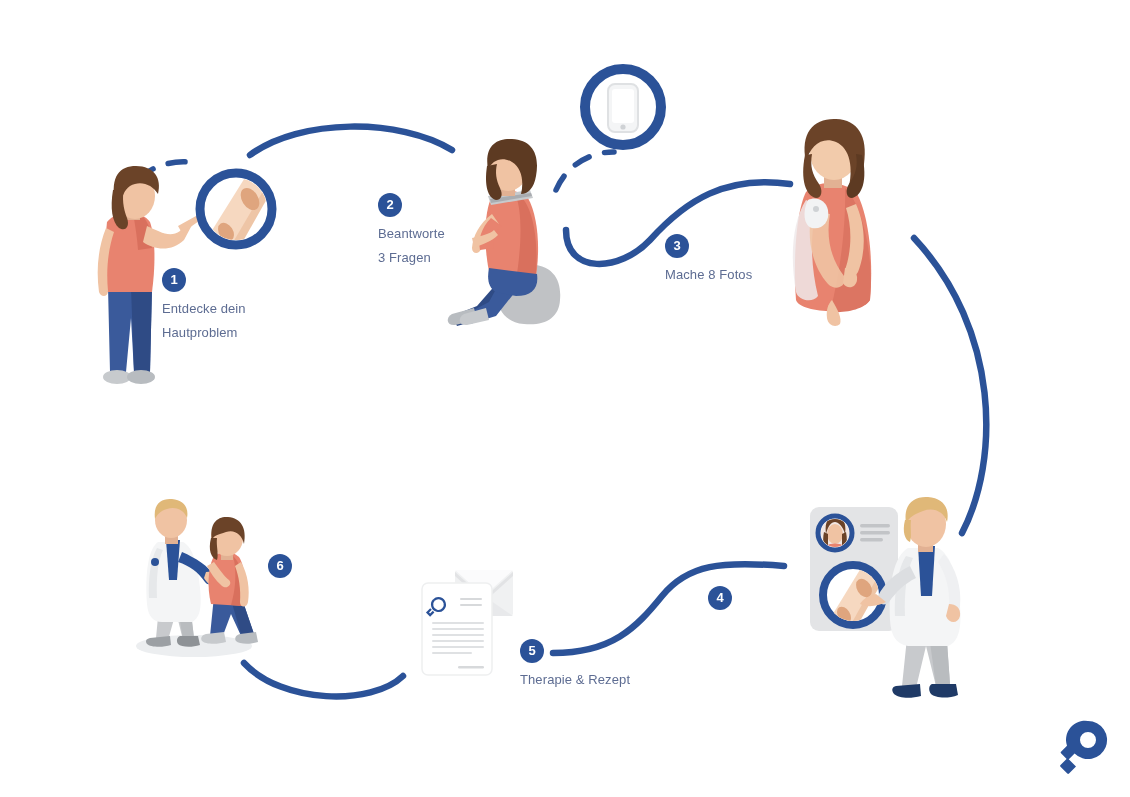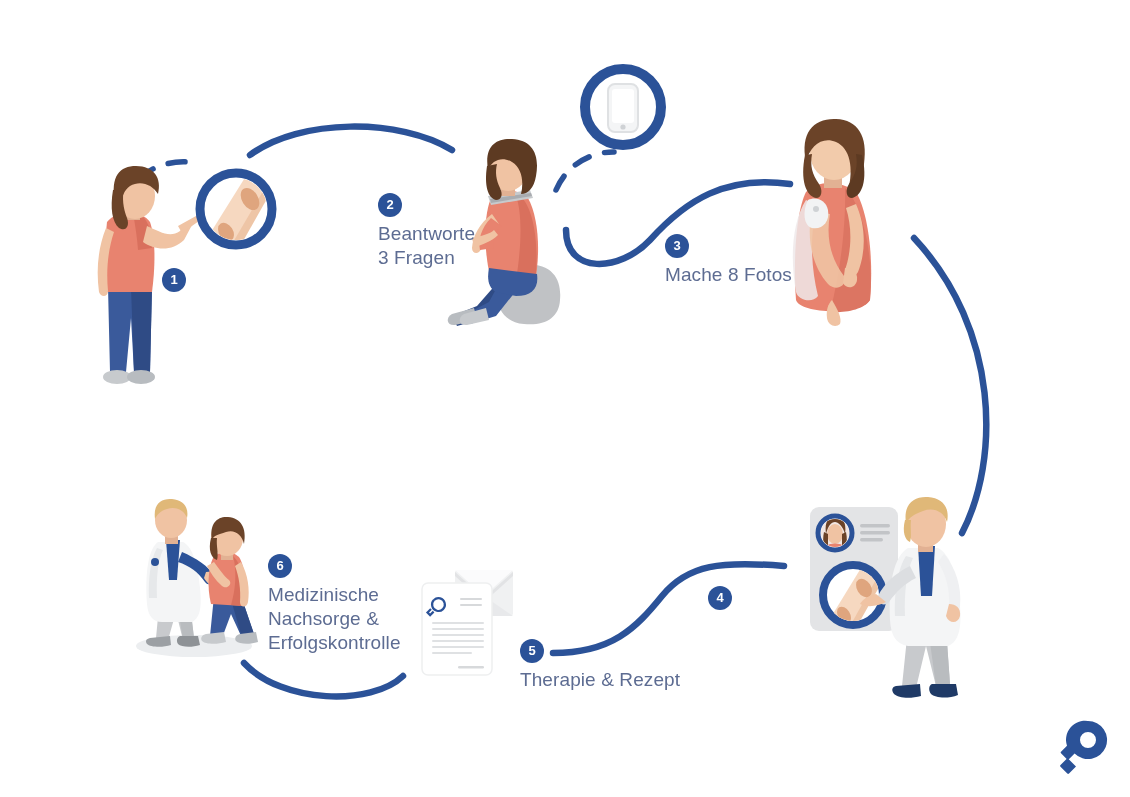--- a/index.html
+++ b/index.html
@@ -35,21 +35,21 @@
     color:#ffffff;
     font-size:13px;
     font-weight:bold;
     line-height:24px;
     text-align:center;
     margin-bottom:5px;
     letter-spacing:0;
   }
   .step-text{
     color:#5d6c92;
-    font-size:19px;
+    font-size:13px;
     line-height:24px;
     white-space:pre-line;
     letter-spacing:.1px;
   }
   .step-1{left:162px; top:268px;}
   .step-2{left:378px; top:193px;}
   .step-3{left:665px; top:234px;}
   .step-4{left:708px; top:586px;}
   .step-5{left:520px; top:639px;}
   .step-6{left:268px; top:554px;}
@@ -320,20 +320,22 @@
       <rect x="432" y="646" width="52" height="2" rx="1" fill="#dfe1e3"></rect>
       <rect x="432" y="652" width="40" height="2" rx="1" fill="#dfe1e3"></rect>
 
       <rect x="458" y="666" width="26" height="2.5" rx="1.2" fill="#d7d9db"></rect>
     </g>
 
   </svg>
 
   <div class="step step-1">
     <div class="badge">1</div>
+    <div class="step-text">Entdecke dein
+Hautproblem</div>
   </div>
 
   <div class="step step-2">
     <div class="badge">2</div>
     <div class="step-text">Beantworte
 3 Fragen</div>
   </div>
 
   <div class="step step-3">
     <div class="badge">3</div>
@@ -344,23 +346,20 @@
     <div class="badge">4</div>
   </div>
 
   <div class="step step-5">
     <div class="badge">5</div>
     <div class="step-text">Therapie &amp; Rezept</div>
   </div>
 
   <div class="step step-6">
     <div class="badge">6</div>
-    <div class="step-text">Medizinische
-Nachsorge &amp;
-Erfolgskontrolle</div>
   </div>
 
   <svg class="logo" viewBox="0 0 52 62">
     <path d="M30,3 a19,19 0 1 1 -13.4,32.4 l-6,6 a1,1 0 0 1 -1.4,0 l-6.2,-6.2 a1,1 0 0 1 0,-1.4 l6,-6 A19,19 0 0 1 30,3 Z
              M30,14 a8,8 0 1 0 0,16 a8,8 0 0 0 0,-16 Z" fill="#2b5298"></path>
     <path d="M9.5,40 l-7,7 a1.2,1.2 0 0 0 0,1.7 l6.8,6.8 a1.2,1.2 0 0 0 1.7,0 l7,-7 Z" fill="#2b5298"></path>
   </svg>
 
 </div>
 

